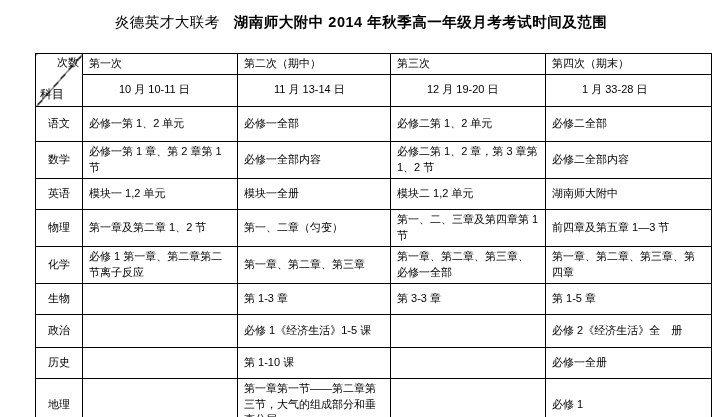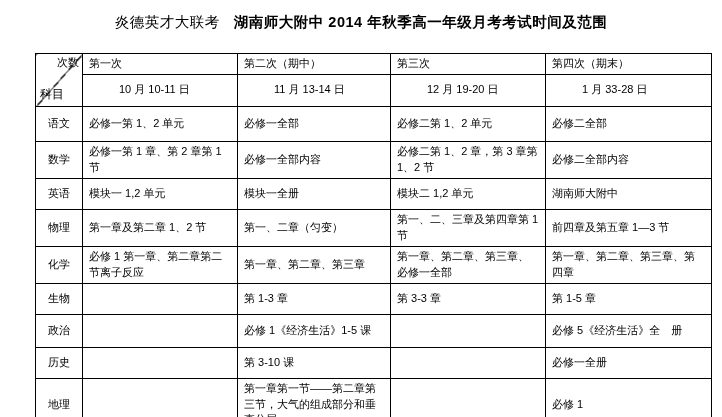--- a/index.html
+++ b/index.html
@@ -119,26 +119,26 @@
     <td></td>
     <td>第 1-3 章</td>
     <td>第 3-3 章</td>
     <td>第 1-5 章</td>
   </tr>
   <tr class="r-zz">
     <td class="subject">政治</td>
     <td></td>
     <td>必修 1《经济生活》1-5 课</td>
     <td></td>
-    <td>必修 5《经济生活》全　册</td>
+    <td>必修 2《经济生活》全　册</td>
   </tr>
   <tr class="r-ls">
     <td class="subject">历史</td>
     <td></td>
-    <td>第 3-10 课</td>
+    <td>第 1-10 课</td>
     <td></td>
     <td>必修一全册</td>
   </tr>
   <tr class="r-dl">
     <td class="subject">地理</td>
     <td></td>
     <td>第一章第一节——第二章第三节，大气的组成部分和垂直分层</td>
     <td></td>
     <td>必修 1</td>
   </tr>

